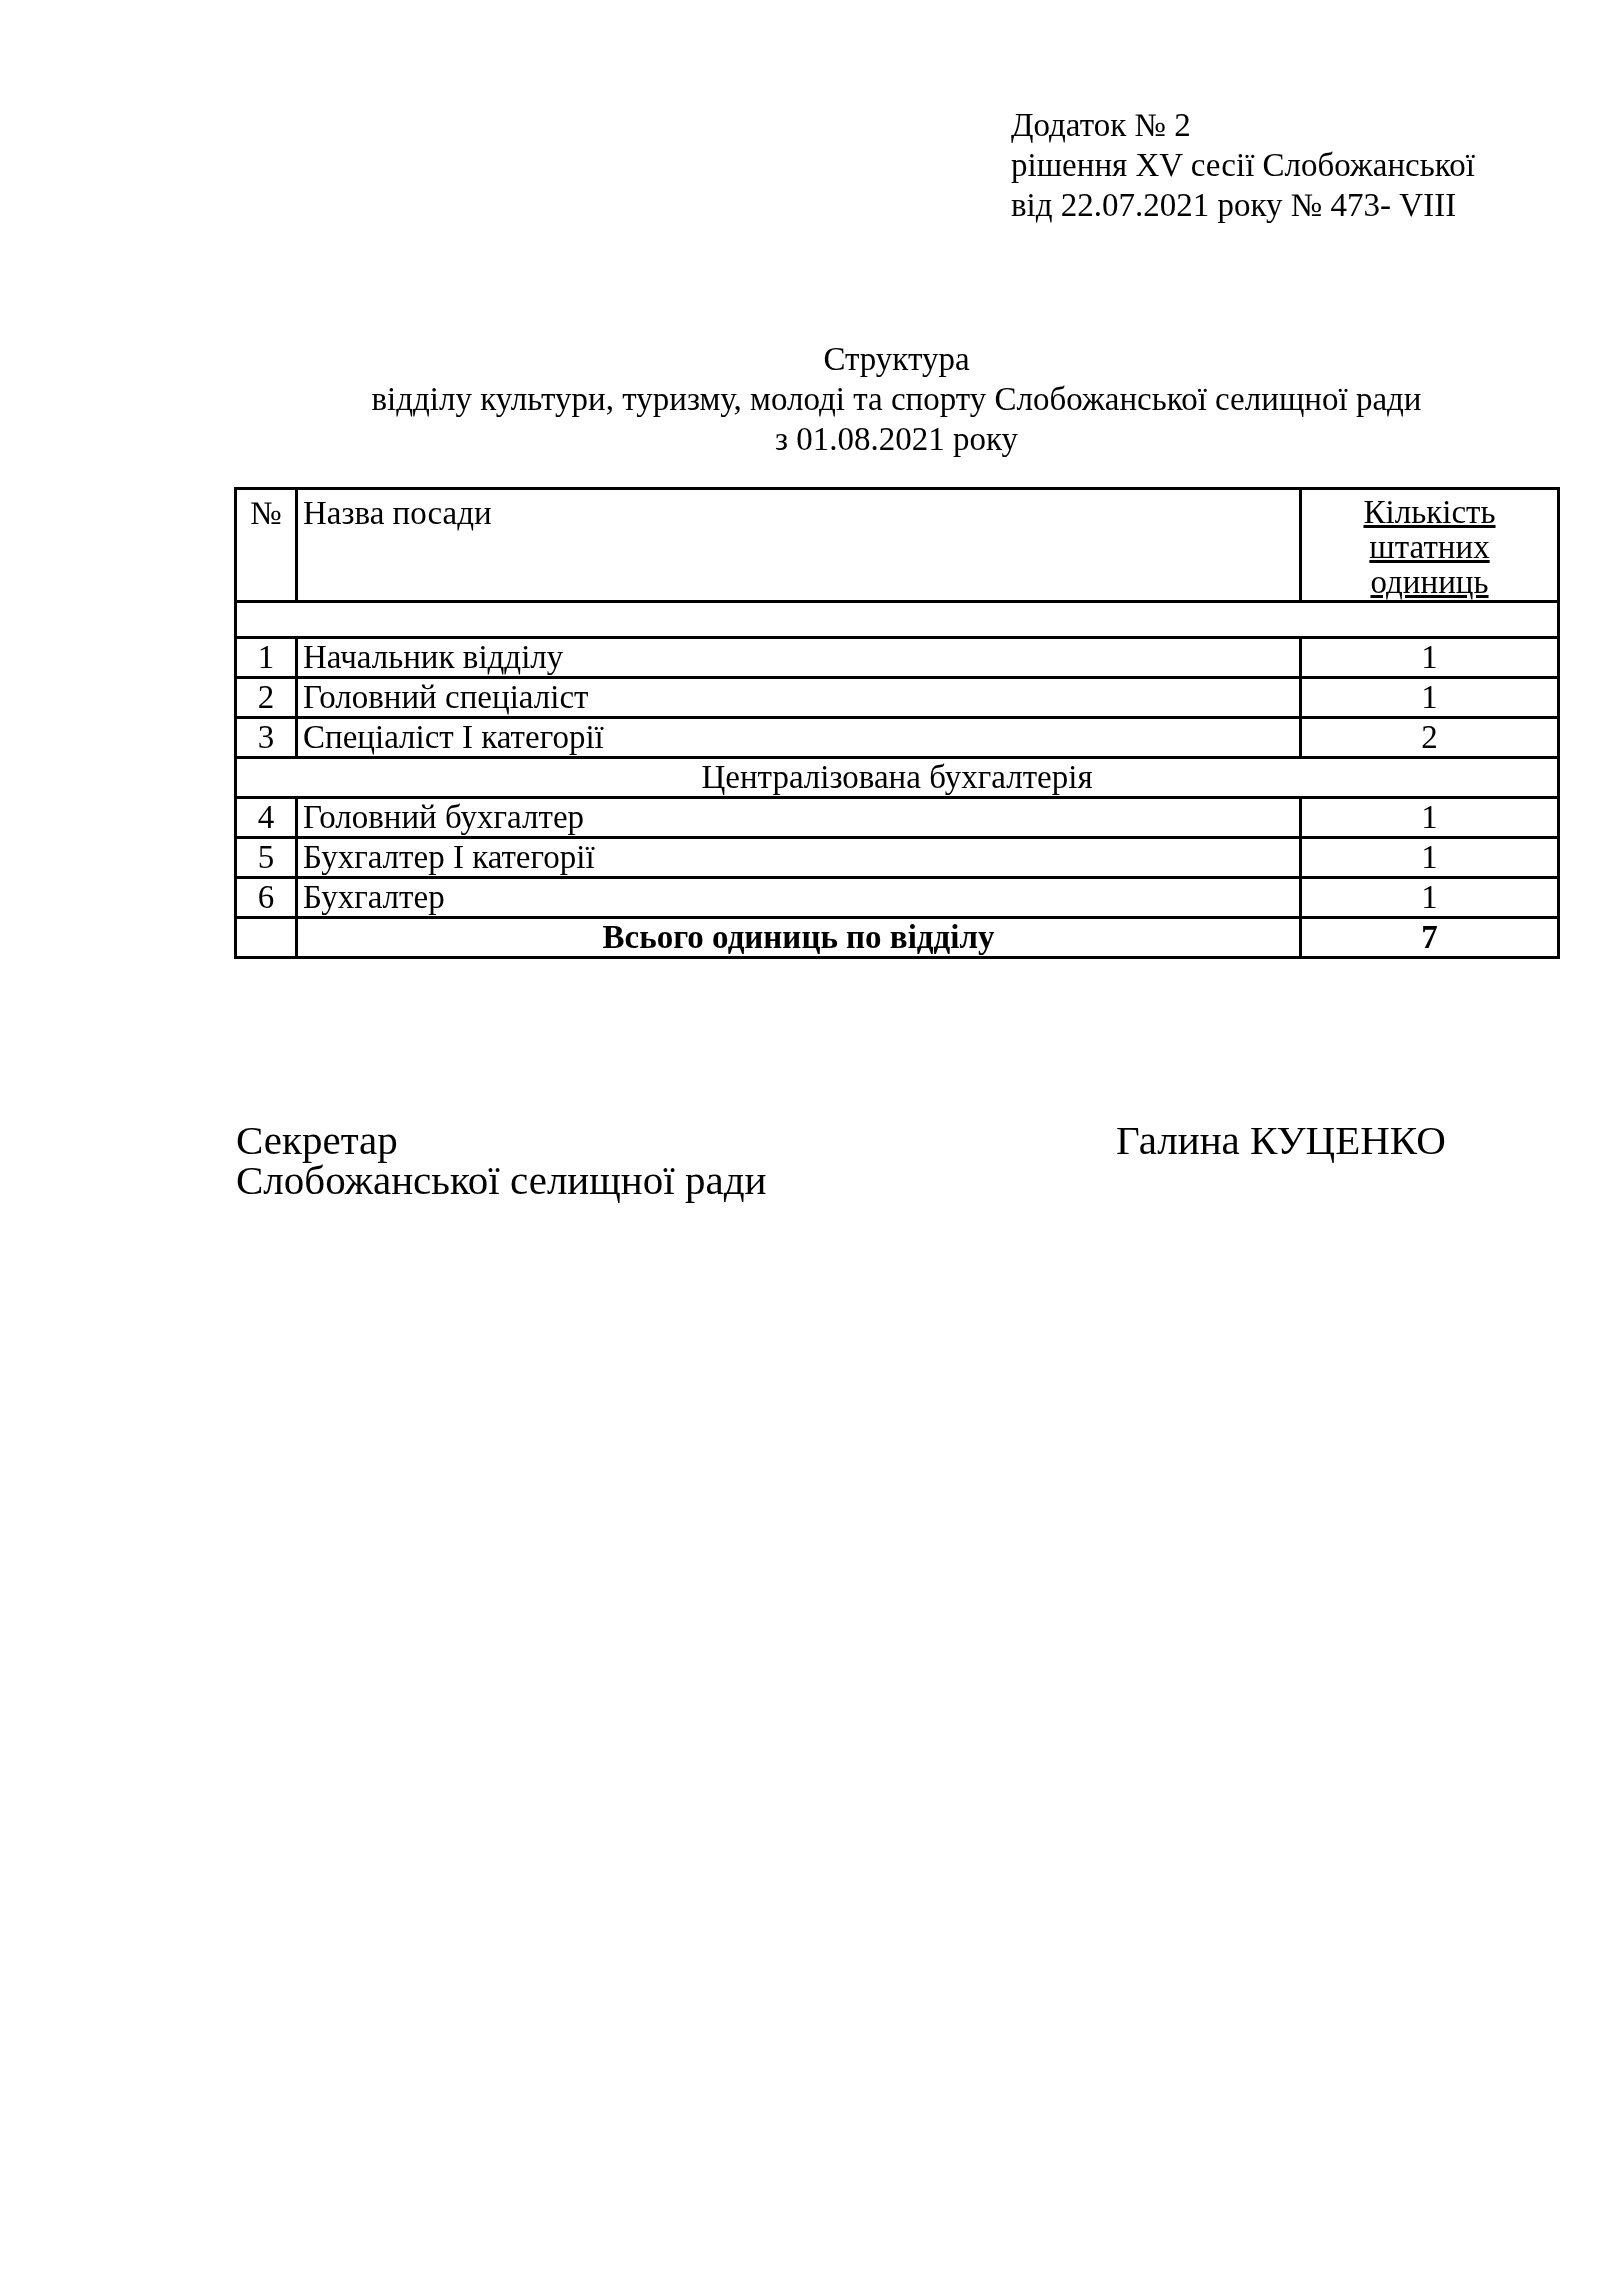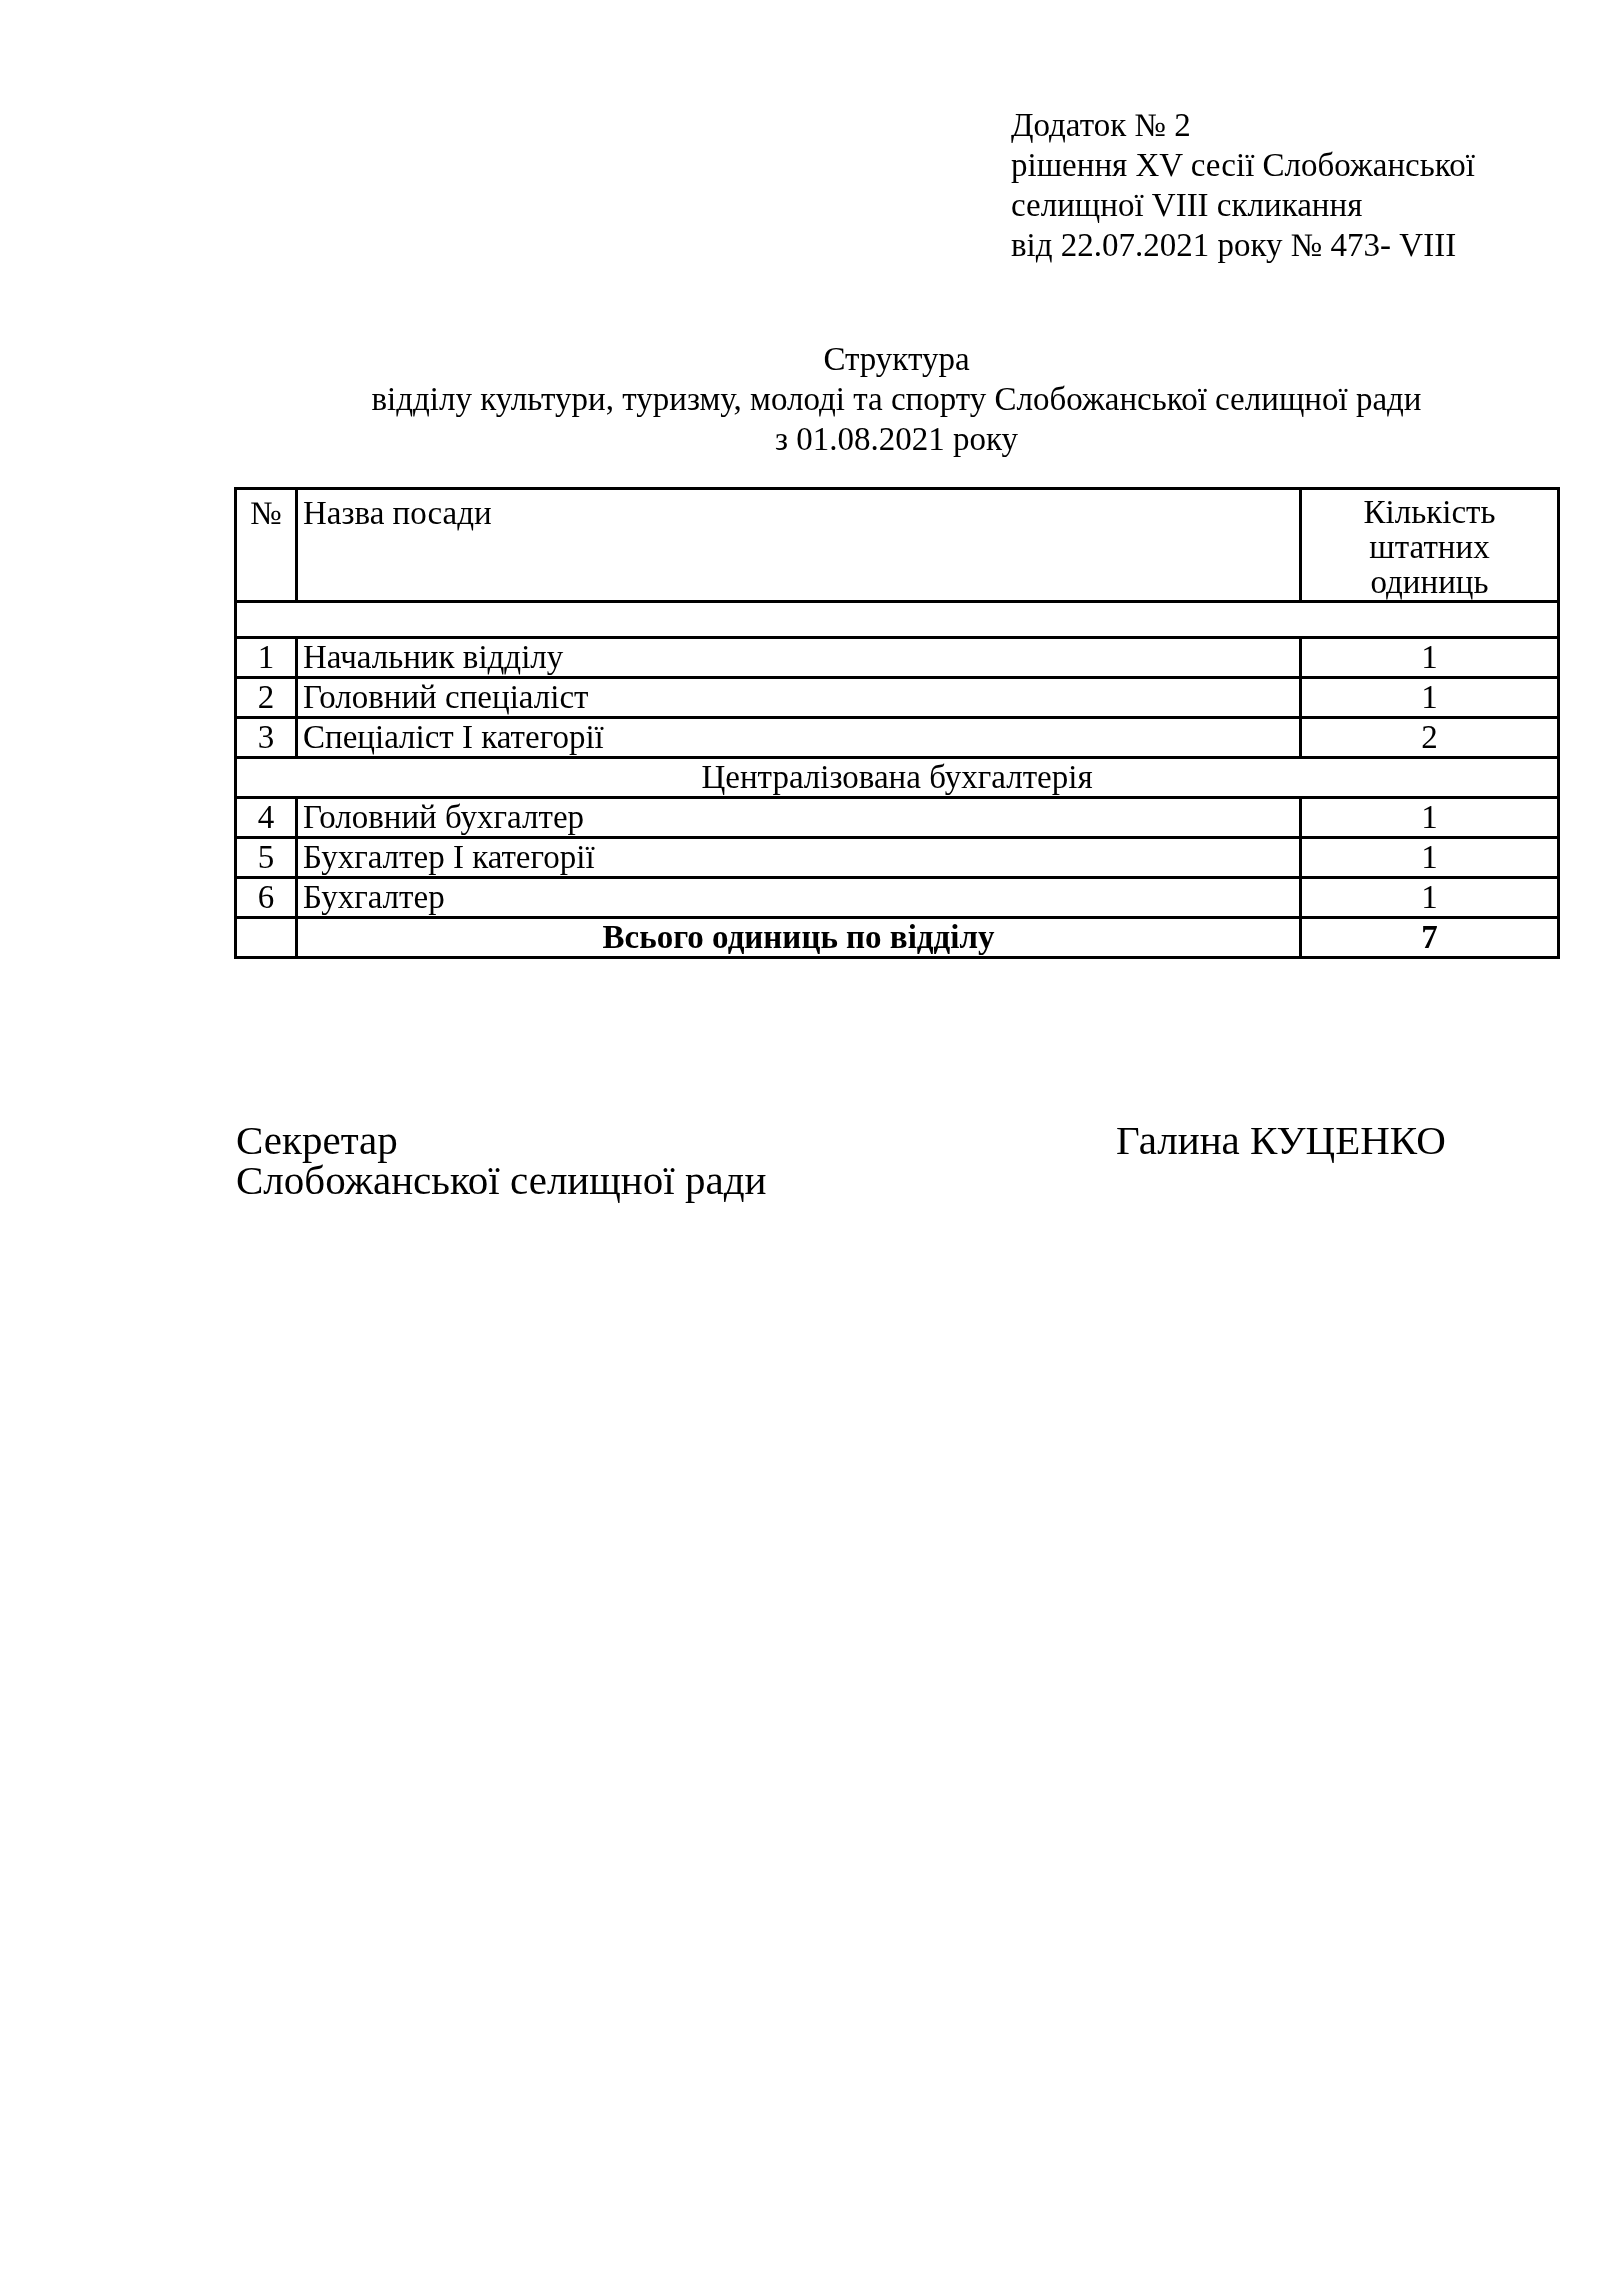--- a/index.html
+++ b/index.html
@@ -54,21 +54,21 @@
     overflow: hidden;
   }
   col.c1 { width: 61px; }
   col.c2 { width: 1004px; }
   col.c3 { width: 258px; }
 
   tr.header-row td { height: 110px; vertical-align: top; padding-top: 5.2px; }
   td.cell-num    { text-align: center; }
   td.cell-pos    { text-align: left; padding-left: 5px; }
   td.cell-count  { text-align: center; }
-  .count-header-line { line-height: 35px; text-align: center; }
+  .count-header-line { line-height: 35px; text-align: center; text-decoration: underline; }
 
   tr.empty-row td { height: 36px; }
   tr.data-row td  { height: 37px; }
   tr.section-row td {
     height: 37px;
     text-align: center;
   }
   tr.total-row td { height: 37px; font-weight: bold; }
   td.cell-total-label { text-align: center; font-weight: bold; }
 
@@ -89,21 +89,20 @@
     line-height: 40px;
     white-space: nowrap;
   }
 </style>
 </head>
 <body>
 
 <div class="annex-block">
   <div>Додаток № 2</div>
   <div>рішення XV сесії Слобожанської</div>
-  <div>селищної VIII скликання</div>
   <div>від 22.07.2021 року № 473- VIII</div>
 </div>
 
 <div class="title-block">
   <div>Структура</div>
   <div>відділу культури, туризму, молоді та спорту Слобожанської селищної ради</div>
   <div>з 01.08.2021 року</div>
 </div>
 
 <table class="structure-table">

